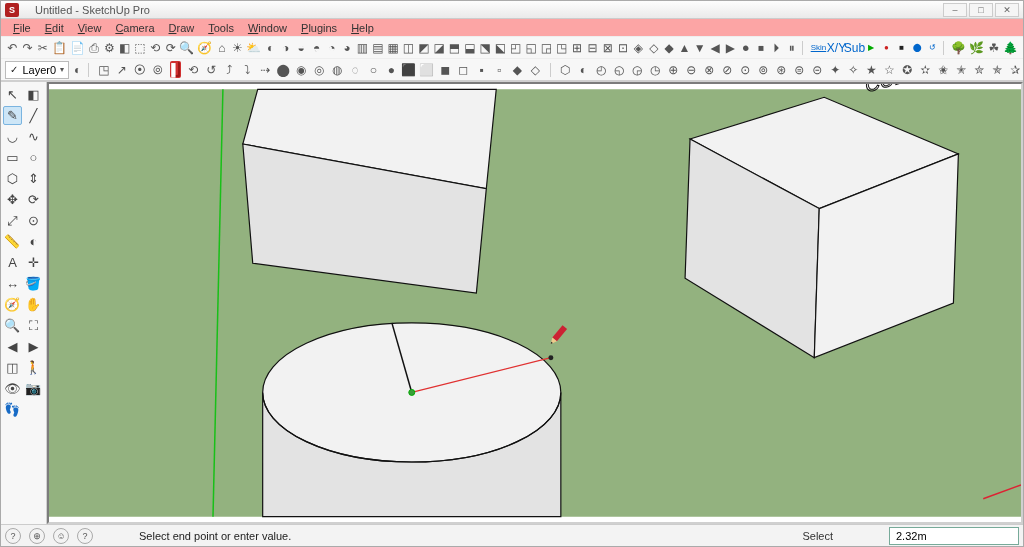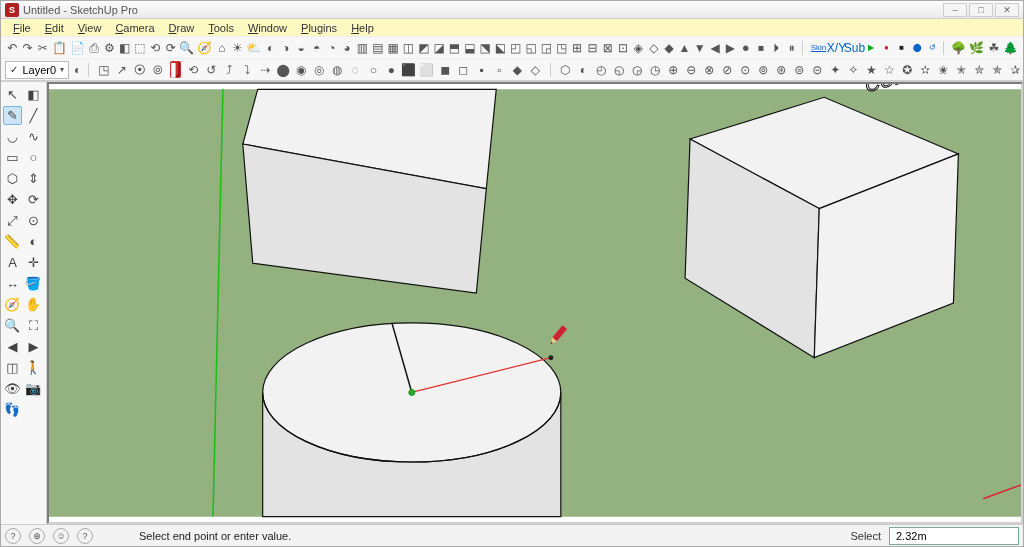--- a/index.html
+++ b/index.html
@@ -1,44 +1,44 @@
 <!DOCTYPE html>
 <html><head>
 <meta charset="utf-8">
 <style>
   * { box-sizing: border-box; margin: 0; padding: 0; }
   html, body { width: 1024px; height: 547px; font-family: "Segoe UI", Tahoma, sans-serif; font-size: 11px; overflow: hidden; background: #f0f0f0; }
   .window { width: 1024px; height: 547px; display: flex; flex-direction: column; background: #fff; border: 1px solid #aaa; }
   .titlebar { height: 18px; display: flex; align-items: center; background: linear-gradient(#fdfdfd,#eaeaea); border-bottom: 1px solid #ccc; padding: 0 4px; }
   .titlebar .appicon { width: 14px; height: 14px; background: #b02020; border-radius: 2px; margin-right: 4px; display:flex;align-items:center;justify-content:center;color:#fff;font-size:9px;font-weight:bold;}
-  .titlebar .title { color: #555; font-size: 11px; flex: 1; }
+  .titlebar .title { color: #555; font-size: 11px; flex: 1; margin-left: 12px; }
   .winbtns { display:flex; gap:2px; }
   .winbtn { width: 24px; height: 14px; background:#f5f5f5; border:1px solid #ccc; font-size:9px; display:flex;align-items:center;justify-content:center;color:#666;cursor:pointer;}
-  .menubar { height: 18px; display:flex; align-items:center; gap: 2px; padding: 4px 6px; background:#fef9c3; border-bottom:1px solid #eee;}
+  .menubar { height: 18px; display:flex; align-items:center; gap: 2px; padding: 4px 6px; background:#fca5a5; border-bottom:1px solid #eee;}
   .menubar span { padding: 2px 6px; color:#333; cursor:pointer; }
   .menubar span u { text-decoration: underline; }
   .toolbars { background:#f7f7f7; border-bottom:1px solid #d0d0d0;}
   .toolbar-row { display:flex; align-items:center; padding: 2px 4px; gap:1px; flex-wrap:nowrap; min-height:20px; border-bottom:1px solid #eee;}
   .tb-sep { width:6px; height:14px; border-left:1px solid #ccc; margin:0 2px; }
   .tb-btn { width:17px; height:17px; border:1px solid transparent; display:flex; align-items:center; justify-content:center; font-size:12px; color:#555; cursor:pointer; border-radius:2px; line-height:1;}
   .tb-btn.red { background:#d03030; color:#fff; box-shadow: inset -2px -2px 0 #a01818;}
   .layer-row { display:flex; align-items:center; height:22px; padding: 0 4px; gap:4px; border-bottom:1px solid #d0d0d0; background:#f7f7f7;}
   .layer-select { display:flex; align-items:center; gap:4px; background:#fff; border:1px solid #bbb; padding:1px 4px; width:100px; height:18px;}
   .layer-select .chk { color:#222; font-size:10px;}
   .layer-select .dd { margin-left:auto; font-size:8px; color:#555;}
   .workspace { flex:1; display:flex; overflow:hidden; }
   .left-tools { width:46px; background:#f7f7f7; border-right:1px solid #d0d0d0; display:flex; flex-wrap:wrap; align-content:flex-start; padding:3px 2px; gap:2px;}
   .lt-btn { width:19px; height:19px; border:1px solid transparent; display:flex; align-items:center; justify-content:center; font-size:13px; color:#444; cursor:pointer; border-radius:2px;}
   .lt-btn.selected { background:#cde6f7; border-color:#7ab4e0;}
   .viewport { flex:1; position:relative; background:linear-gradient(#fff,#fff); border:2px inset #d0d0d0; overflow:hidden;}
   .statusbar { height:22px; display:flex; align-items:center; padding:0 4px; background:#f3f3f3; border-top:1px solid #ccc; gap:8px;}
   .statusbar .sicon { width:16px;height:16px; border:1px solid #aaa; border-radius:50%; display:flex;align-items:center;justify-content:center;font-size:9px;color:#555;}
   .statusbar .msg { color:#222; flex:1; padding-left:6px;margin-left:32px;}
   .statusbar .lenlbl { color:#333; }
-  .statusbar .lenval { background:#fff; border:1px solid #7a9; padding:2px 6px; width:130px; text-align:left; font-size:11px;}
+  .statusbar .lenval { background:#fff; border:1px solid #7a9; padding:2px 6px; width:130px; text-align:left; font-size:11px;margin-left:48px;}
   svg.scene { width:100%; height:100%; display:block;}
 </style>
 </head>
 <body>
 
 <div class="window">
 
   <div class="titlebar">
     <div class="appicon">
         <span>S</span>

